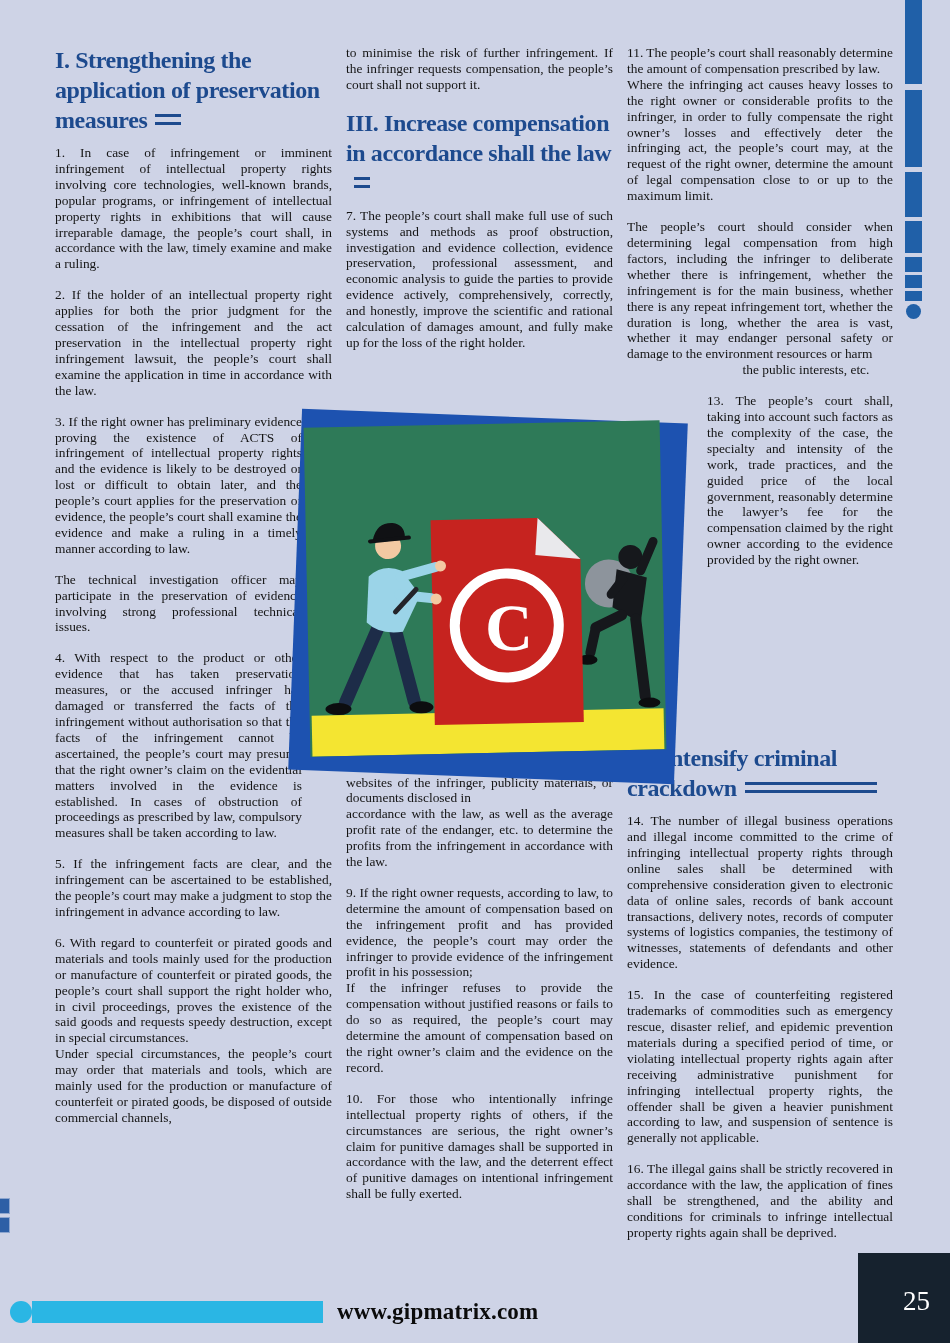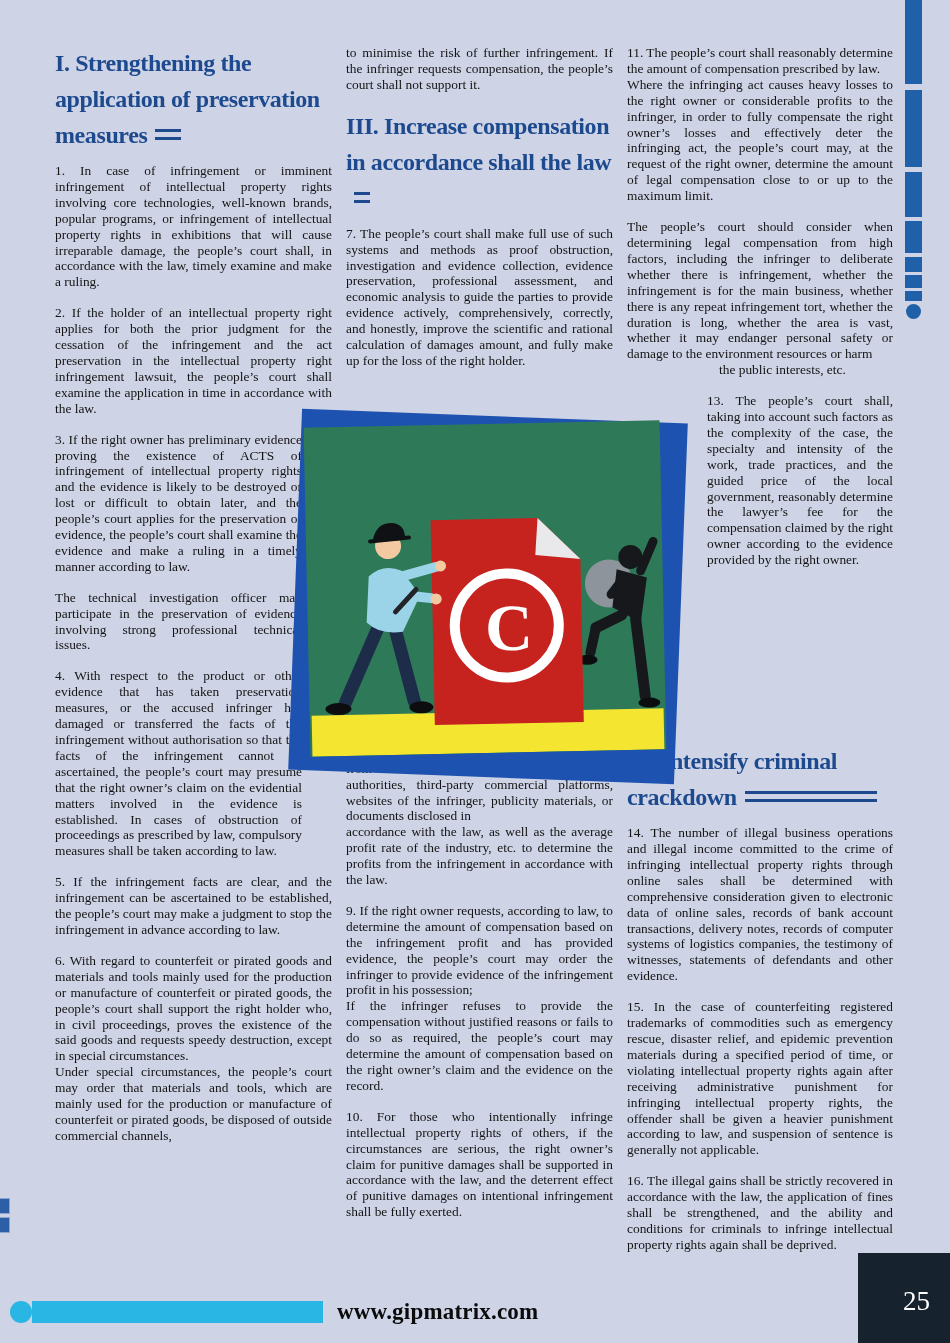--- a/index.html
+++ b/index.html
@@ -8,23 +8,23 @@
   .page{position:relative;width:950px;height:1343px;background:#ced3e6;overflow:hidden;}
 
   
   .cols{display:flex;gap:14px;padding:45px 57px 0 55px;}
   .col{text-align:justify;font-size:13.4px;line-height:15.9px;}
   .col1{width:277px;flex:none;}
   .col2{width:267px;flex:none;}
   .col3{flex:1;min-width:0;}
   p{margin:0 0 15px 0;}           
   p.tight{margin-bottom:0;}           
-  p.indent-last{margin:0 0 15px 0;padding-left:92px;text-align:left;}
+  p.indent-last{margin:0 0 15px 0;padding-left:92px;text-align:center;}
 
-  h2.sec{color:#1d4a8e;font-size:24px;line-height:36px;font-weight:bold;
+  h2.sec{color:#1d4a8e;font-size:24px;line-height:30px;font-weight:bold;
          letter-spacing:-0.4px;margin:0 0 10px 0;text-align:left;clear:both;}
   .rule{display:inline-block;height:5px;border-top:3.5px solid #1d4a8e;
         border-bottom:3.5px solid #1d4a8e;margin-left:8px;transform:translateY(-3px);}
   .rule-1{width:26px;}.rule-2{width:88px;}.rule-3{width:16px;}.rule-4{width:132px;}
   .mt-head{margin-top:6px;}
 
   
   .spacer-r{float:right;width:30px;height:415px;}
   .spacer-l{float:left;width:80px;height:350px;}
   .illu-slot{height:345px;}
@@ -79,21 +79,21 @@
       <p class="tight">6. With regard to counterfeit or pirated goods and materials and tools mainly used for the production or manufacture of counterfeit or pirated goods, the people’s court shall support the right holder who, in civil proceedings, proves the existence of the said goods and requests speedy destruction, except in special circumstances.</p>
       <p>Under special circumstances, the people’s court may order that materials and tools, which are mainly used for the production or manufacture of counterfeit or pirated goods, be disposed of outside commercial channels,</p>
     </div>
 
     <div class="col col2">
       <p>to minimise the risk of further infringement. If the infringer requests compensation, the people’s court shall not support it.</p>
       <h2 class="sec"><span>III. Increase compensation in accordance shall the law</span><span class="rule rule-3"></span></h2>
       <p>7. The people’s court shall make full use of such systems and methods as proof obstruction, investigation and evidence collection, evidence preservation, professional assessment, and economic analysis to guide the parties to provide evidence actively, comprehensively, correctly, and honestly, improve the scientific and rational calculation of damages amount, and fully make up for the loss of the right holder.</p>
       <div class="illu-slot"></div>
       <p class="tight">8. The people’s court shall make active use of the relevant data provided by the party concerned from the industrial and commercial tax authorities, third-party commercial platforms, websites of the infringer, publicity materials, or documents disclosed in</p>
-      <p>accordance with the law, as well as the average profit rate of the industry, etc. to determine the profits from the infringement in accordance with the law.</p>
+      <p>accordance with the law, as well as the average profit rate of the endanger, etc. to determine the profits from the infringement in accordance with the law.</p>
       <p class="tight">9. If the right owner requests, according to law, to determine the amount of compensation based on the infringement profit and has provided evidence, the people’s court may order the infringer to provide evidence of the infringement profit in his possession;</p>
       <p>If the infringer refuses to provide the compensation without justified reasons or fails to do so as required, the people’s court may determine the amount of compensation based on the right owner’s claim and the evidence on the record.</p>
       <p>10. For those who intentionally infringe intellectual property rights of others, if the circumstances are serious, the right owner’s claim for punitive damages shall be supported in accordance with the law, and the deterrent effect of punitive damages on intentional infringement shall be fully exerted.</p>
     </div>
 
     <div class="col col3">
       <p class="tight">11. The people’s court shall reasonably determine the amount of compensation prescribed by law.</p>
       <p>Where the infringing act causes heavy losses to the right owner or considerable profits to the infringer, in order to fully compensate the right owner’s losses and effectively deter the infringing act, the people’s court may, at the request of the right owner, determine the amount of legal compensation close to or up to the maximum limit.</p>
       <p class="tight">The people’s court should consider when determining legal compensation from high factors, including the infringer to deliberate whether there is infringement, whether the infringement is for the main business, whether there is any repeat infringement tort, whether the duration is long, whether the area is vast, whether it may endanger personal safety or damage to the environment resources or harm</p>
       <p class="indent-last">the public interests, etc.</p>

